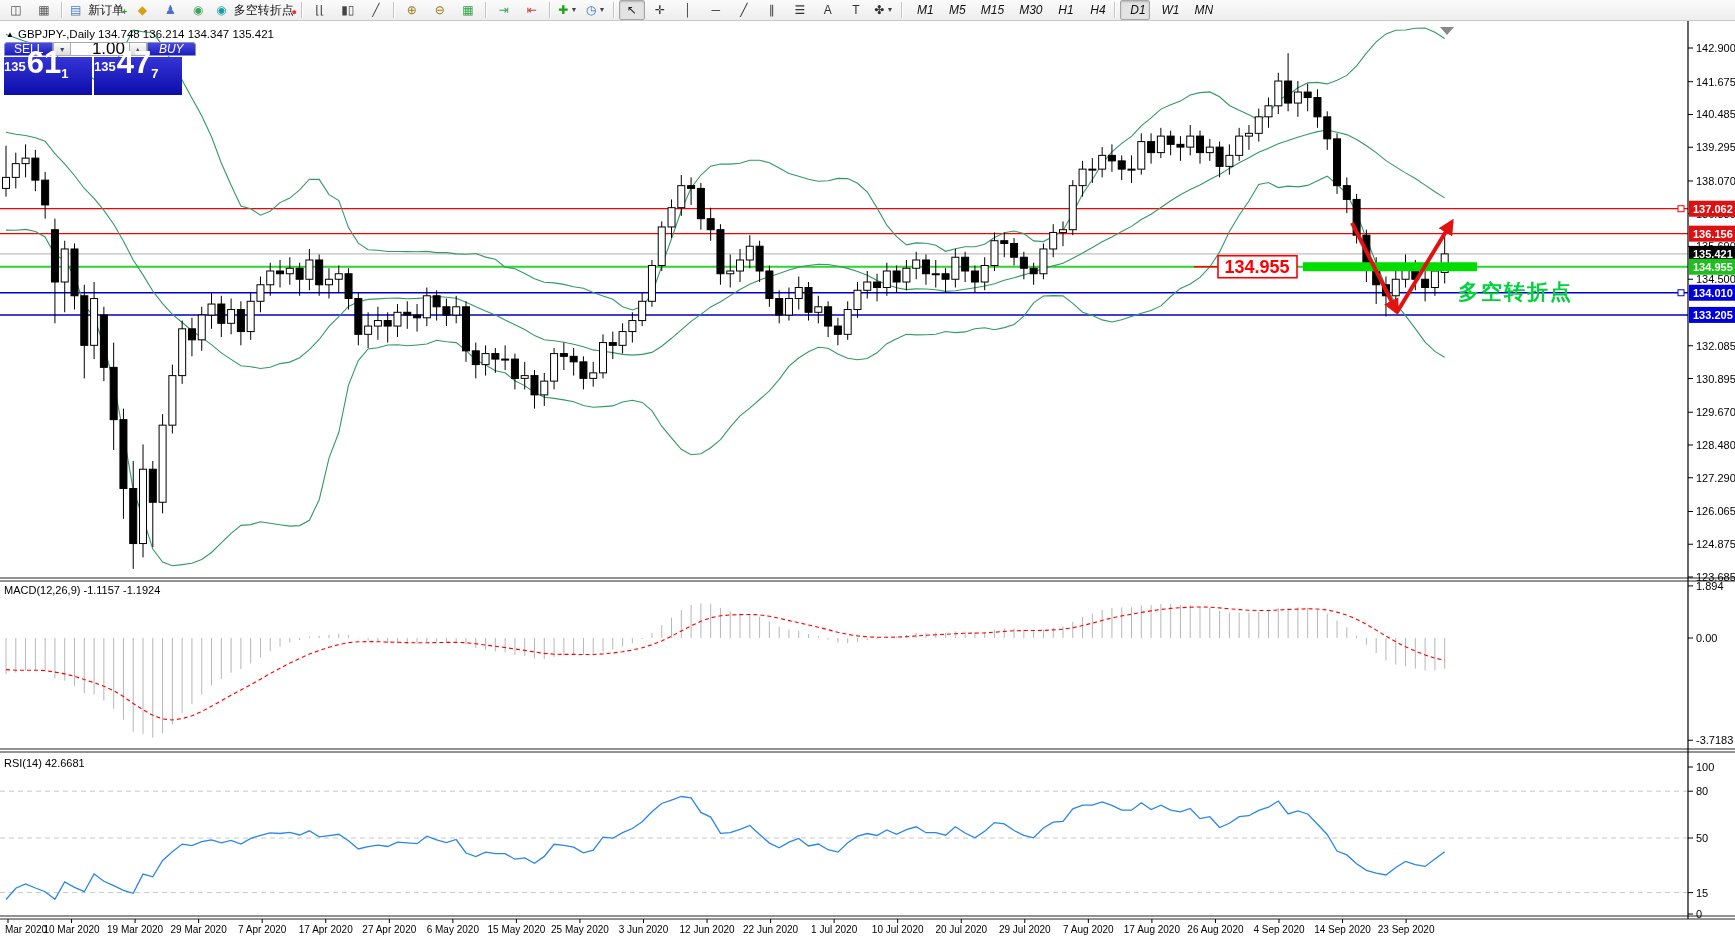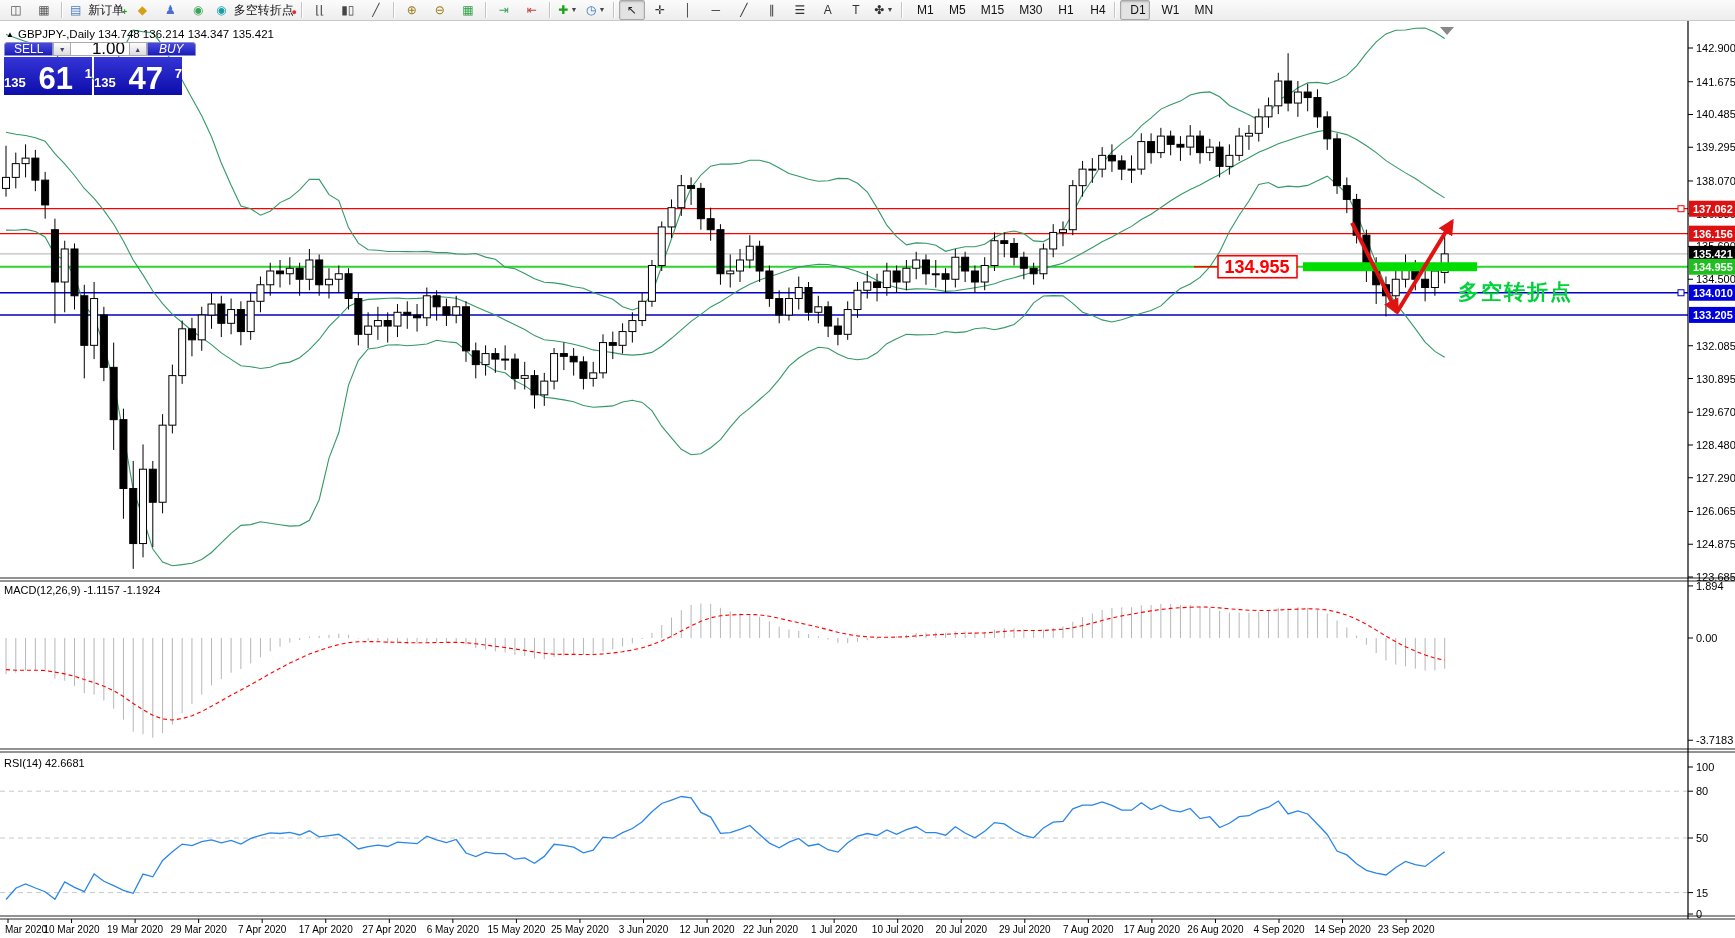--- a/index.html
+++ b/index.html
@@ -7,35 +7,35 @@
   
   .toolbar{position:absolute;left:0;top:0;width:1735px;height:21px;background:linear-gradient(#fbfbfb,#ededed);
     border-bottom:1px solid #c9c9c9;display:flex;align-items:center;padding-left:2px;box-sizing:border-box;white-space:nowrap;}
   .tb{display:inline-flex;align-items:center;justify-content:center;height:18px;min-width:20px;padding:0 2px;
     margin:0 1px;border:1px solid transparent;border-radius:2px;font-size:12px;line-height:18px;cursor:default;position:relative;}
   .tb.sel{background:#e3e3e3;border:1px solid #a8a8a8;box-shadow:inset 0 1px 2px rgba(0,0,0,.2);}
   .tb .ov{position:absolute;right:-1px;bottom:-2px;font-size:9px;font-weight:bold;}
   .tb .dd{font-size:7px;color:#444;margin-left:2px;}
   .tb-label{font-size:12px;color:#111;margin-left:7px;}
   .tbsep{width:1px;height:16px;background:#c4c4c4;border-right:1px solid #fff;margin:0 3px;}
-  .tf{font-size:11px;color:#222;min-width:24px;}
+  .tf{font-size:11px;color:#222;min-width:24px;font-style:italic;}
   
   .ocp{position:absolute;left:4px;top:42px;width:192px;z-index:5;font-family:"Liberation Sans",sans-serif;}
   .ocp-row1{display:flex;height:14px;}
   .btn-blue{background:linear-gradient(#4a4ae0,#1c1cba);color:#fff;border:1px solid #8890c8;font-size:12px;
     display:flex;align-items:center;justify-content:center;cursor:pointer;}
   .ocp-sell{width:52px;border-radius:3px 0 0 0;}
   .ocp-buy{width:52px;border-radius:0 3px 0 0;font-style:italic;}
   .spin{width:17px;background:linear-gradient(#fdfdfd,#dcdcdc);border:1px solid #aaa;font-size:7px;color:#446;
     display:flex;align-items:center;justify-content:center;cursor:pointer;}
   .vol{width:50px;border:1px solid #aaa;border-left:none;border-right:none;font-size:17px;text-align:right;
     padding:0 4px;outline:none;font-family:"Liberation Sans",sans-serif;}
   .ocp-row2{display:flex;margin-top:1px;}
   .quote{width:88px;height:38px;background:linear-gradient(#3535d8,#0d0daa);color:#fff;display:flex;
-    align-items:flex-end;justify-content:space-between;padding-bottom:2px;box-sizing:border-box;cursor:pointer;}
+    align-items:flex-end;justify-content:flex-start;padding-bottom:18px;box-sizing:border-box;cursor:pointer;}
   .quote+.quote{margin-left:2px;}
   .q-small{font-size:13px;font-weight:bold;margin-right:1px;line-height:20px;}
   .q-big{font-size:31px;font-weight:bold;line-height:28px;}
   .q-sup{font-size:13px;font-weight:bold;line-height:34px;align-self:flex-start;}
   
   #chartwrap{position:absolute;left:0;top:21px;width:1735px;height:917px;}
   svg text{font-family:"Liberation Sans",sans-serif;}
 </style>
 </head>
 <body>

